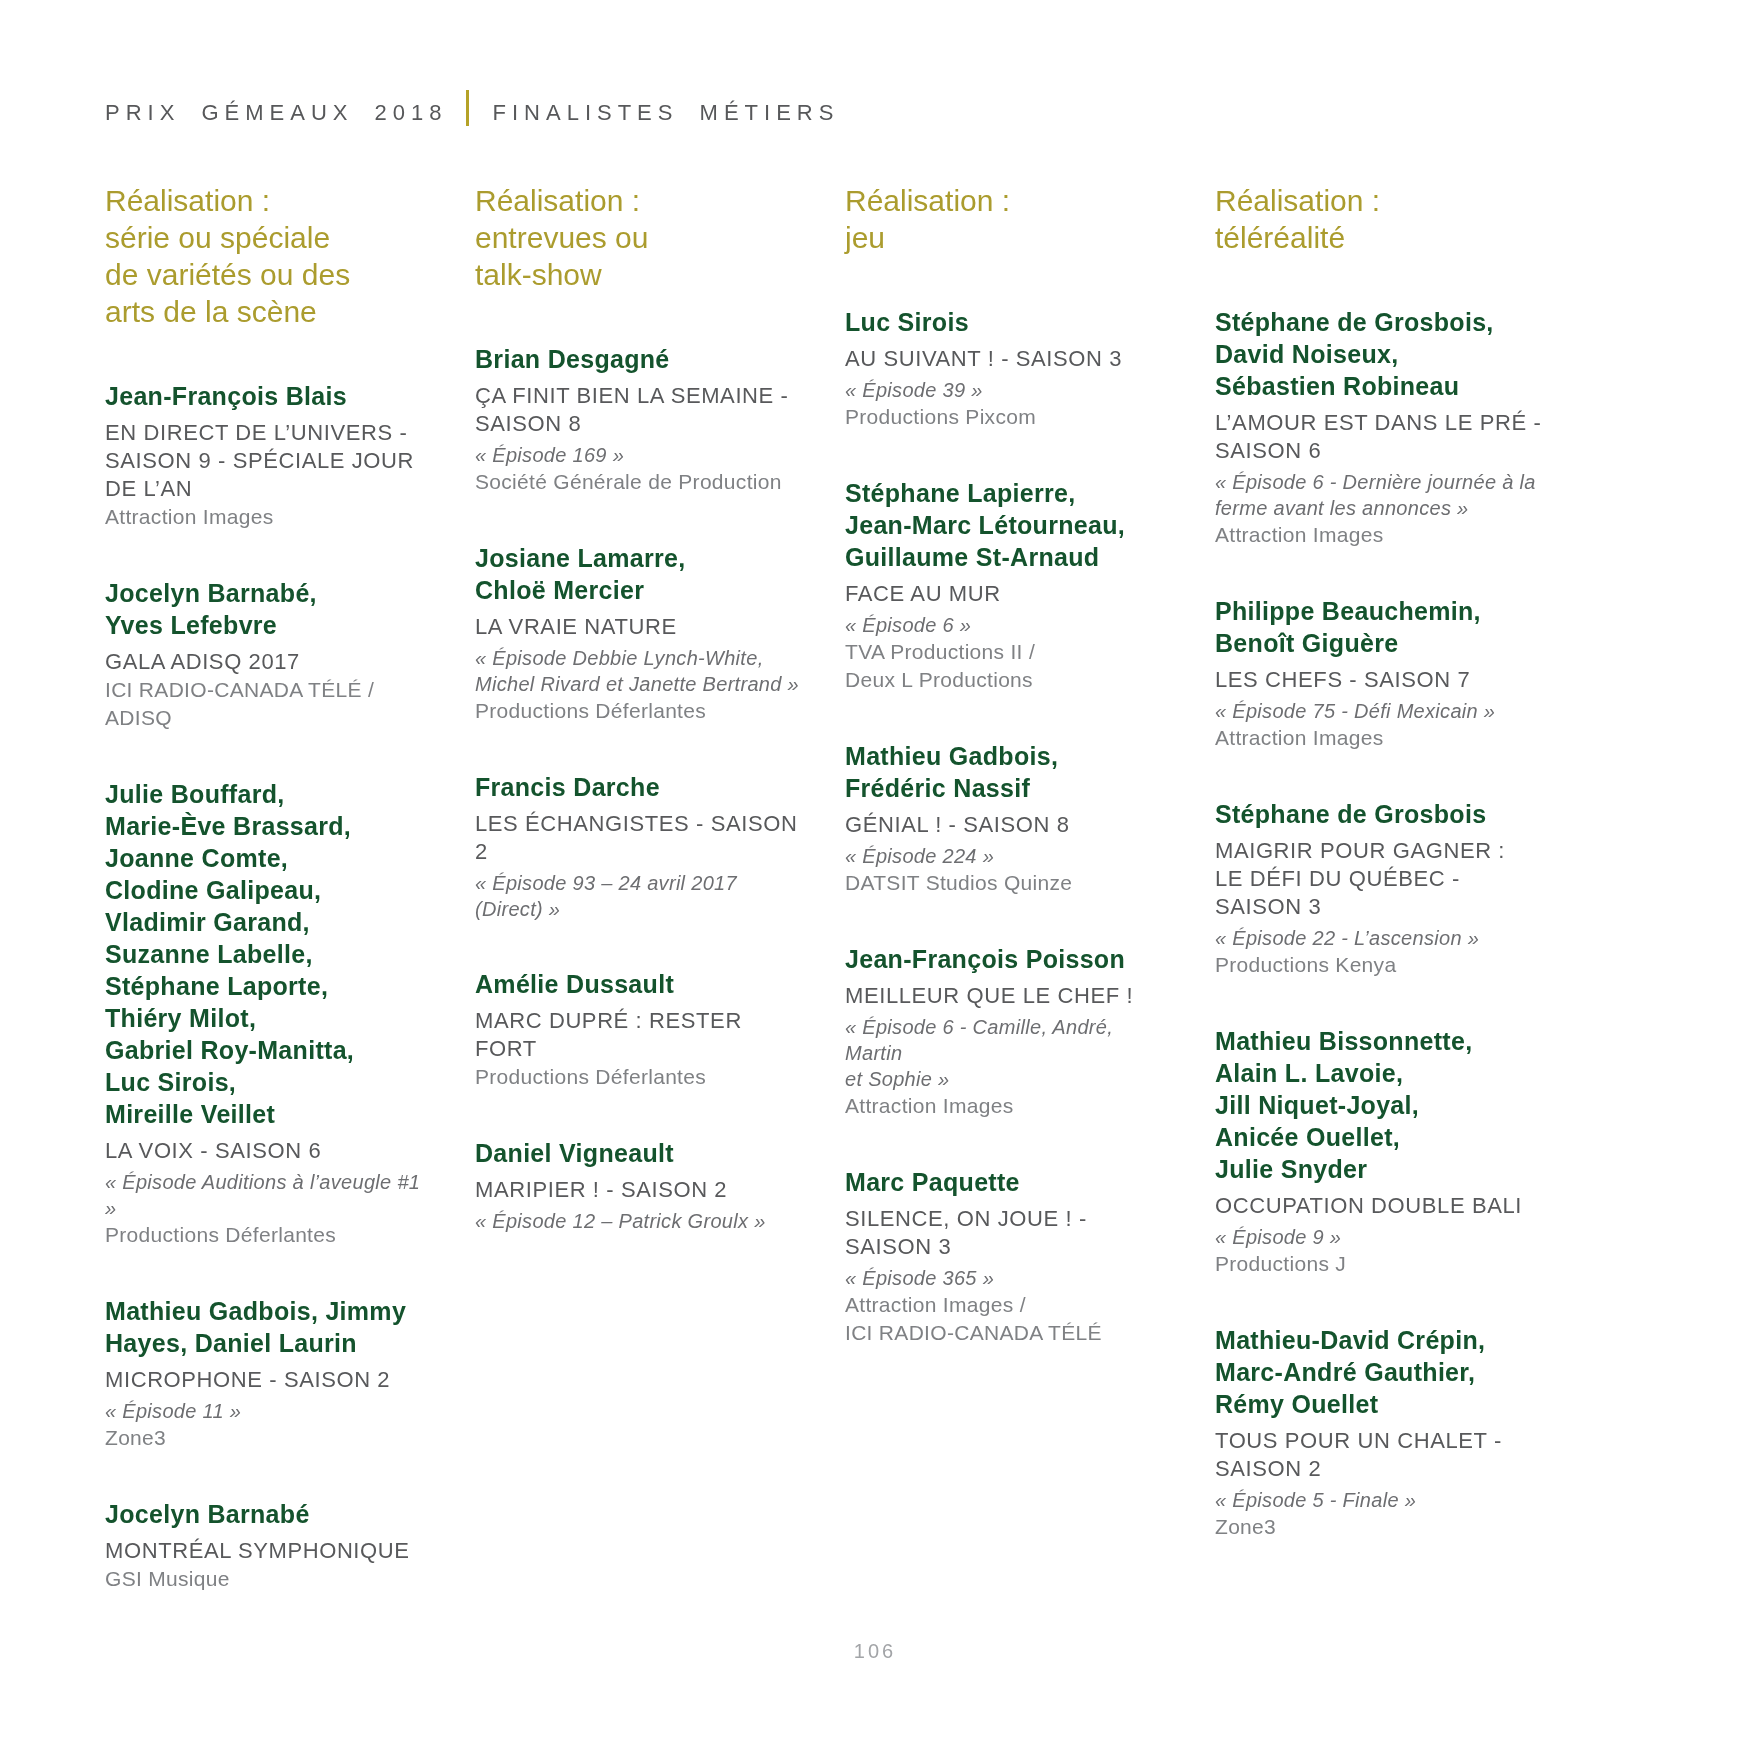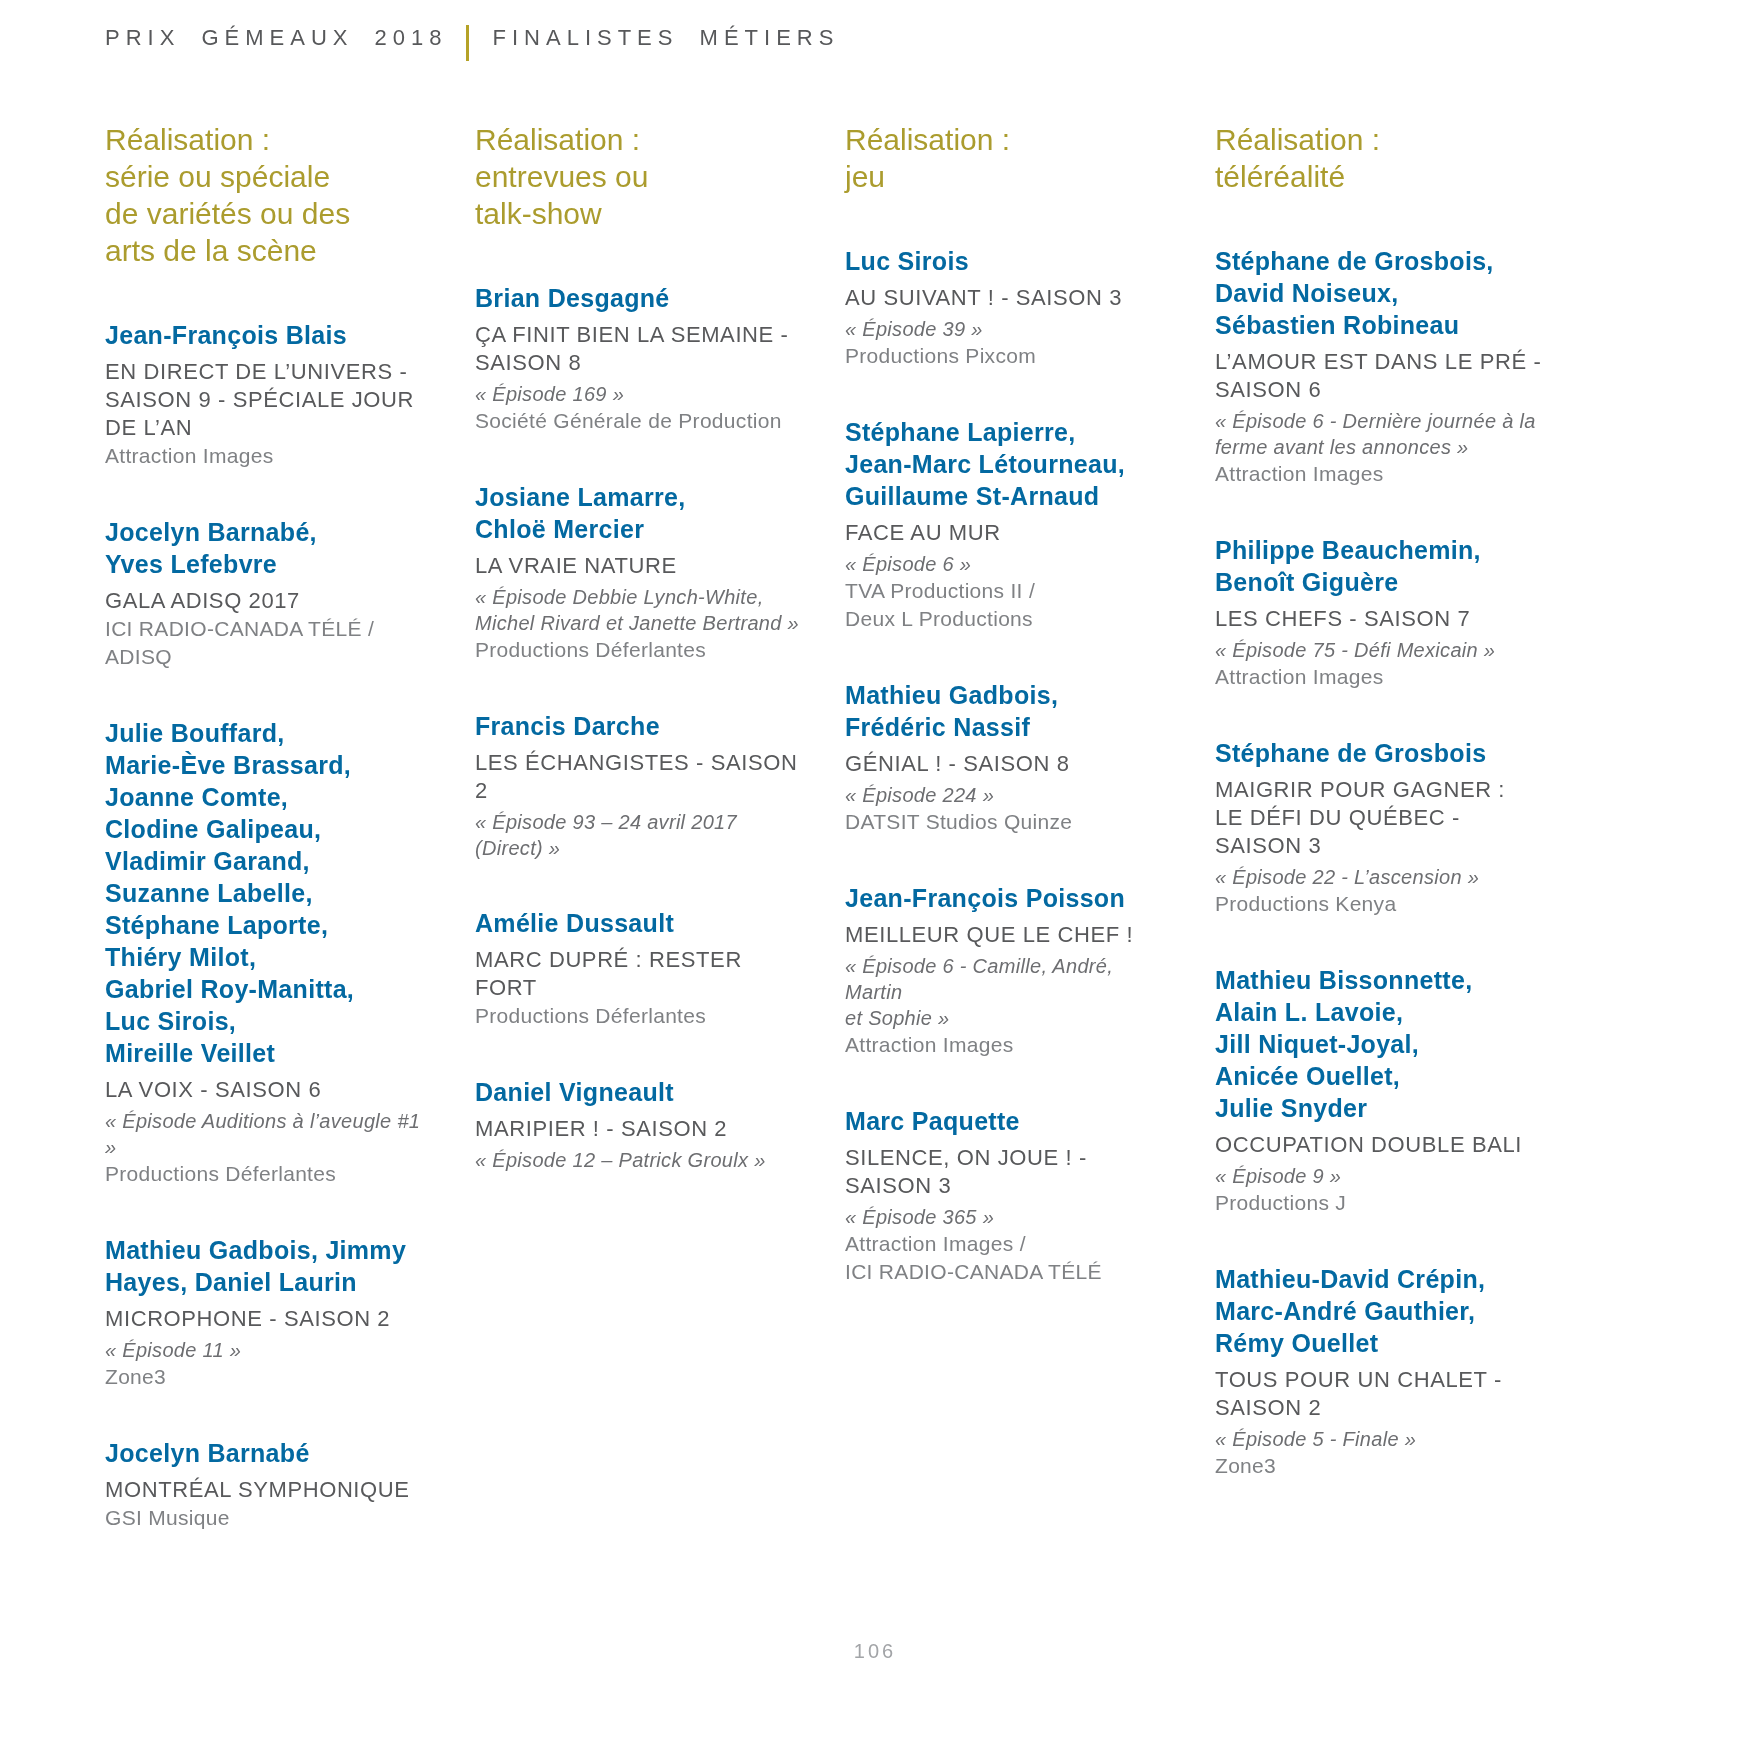--- a/index.html
+++ b/index.html
@@ -10,22 +10,22 @@
     -webkit-font-smoothing: antialiased;
   }
   .page {
     position: relative;
     width: 1750px; height: 1750px;
     overflow: hidden;
     background: #ffffff;
   }
   .header {
     display: flex;
-    align-items: flex-start;
-    margin: 25px 0 0 105px;
+    align-items: flex-end;
+    margin: 86px 0 0 105px;
     height: 40px;
   }
   .header-text {
     font-size: 22px;
     letter-spacing: 6px;
     word-spacing: 9px;
     color: #57585a;
     white-space: nowrap;
   }
   .header-divider {
@@ -46,21 +46,21 @@
     font-weight: 400;
     color: #ab9c2e;
     margin: 0 0 50px 0;
     white-space: pre-line;
   }
   .entry { margin: 0 0 46px 0; }
   .names {
     font-size: 25px;
     line-height: 32px;
     font-weight: 700;
-    color: #0369a1;
+    color: #14532d;
     letter-spacing: 0.3px;
     white-space: pre-line;
   }
   .show {
     font-size: 22px;
     line-height: 28px;
     color: #58595b;
     letter-spacing: 0.6px;
     margin-top: 7px;
     white-space: pre-line;

